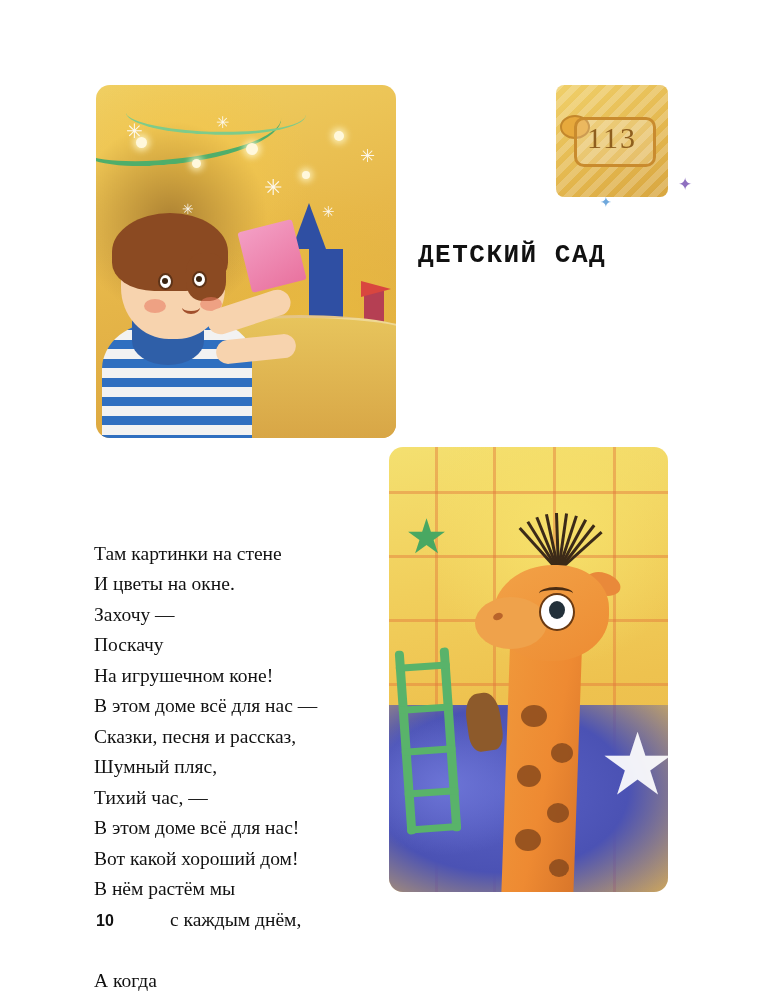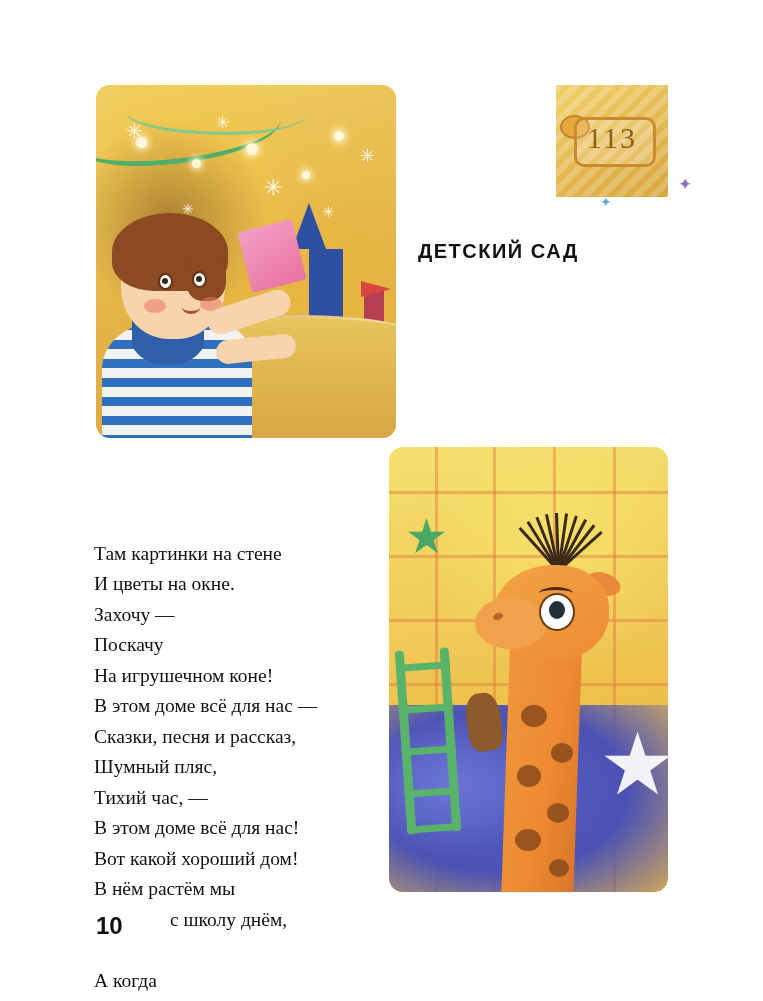--- a/index.html
+++ b/index.html
@@ -201,21 +201,21 @@
     border-radius: 3px;
   }
 
   
   .sticker {
     position: absolute;
     left: 556px;
     top: 85px;
     width: 112px;
     height: 112px;
-    border-radius: 0;
+    border-radius: 8px;
     background:
       repeating-linear-gradient(135deg, rgba(255,255,255,.20) 0 6px, rgba(0,0,0,0) 6px 12px),
       linear-gradient(150deg, #f0d06a 0%, #e3b64d 60%, #d8a640 100%);
     overflow: hidden;
   }
   .sticker .tag {
     position: absolute;
     left: 18px;
     top: 32px;
     width: 76px;
@@ -259,23 +259,23 @@
     top: 206px;
     width: 300px;
     font-size: 19px;
     letter-spacing: .4px;
   }
   .poem-title {
     position: absolute;
     left: 418px;
     top: 240px;
     width: 300px;
-    font-family: Liberation Sans, sans-serif;
+    font-family: Liberation Mono, monospace;
     font-weight: bold;
-    font-size: 20px;
+    font-size: 26px;
     letter-spacing: 1.5px;
   }
   .stanza-right {
     position: absolute;
     left: 418px;
     top: 290px;
     width: 320px;
     font-size: 19.5px;
     line-height: 26px;
     white-space: pre-line;
@@ -292,21 +292,21 @@
   .indent-line {
     display: block;
     padding-left: 76px;
   }
   .folio {
     position: absolute;
     left: 96px;
     top: 912px;
     font-family: "Liberation Sans", sans-serif;
     font-weight: bold;
-    font-size: 24px;
+    font-size: 16px;
   }
 
   
   .illo-giraffe {
     position: absolute;
     left: 389px;
     top: 447px;
     width: 279px;
     height: 445px;
     border-radius: 14px;
@@ -558,21 +558,21 @@
 Захочу —
 Поскачу
 На игрушечном коне!
 В этом доме всё для нас —
 Сказки, песня и рассказ,
 Шумный пляс,
 Тихий час, —
 В этом доме всё для нас!
 Вот какой хороший дом!
 В нём растём мы</span>
-    <span class="indent-line">с школу днём,</span>
+    <span class="indent-line">с каждым днём,</span>
     <span>А когда
 Подрастём,
 Вместе в школу пойдём.</span>
   </div>
 
   <div class="folio">10</div>
 
   <div class="illo-giraffe">
     <div class="grid-h" style="top:44px;"></div>
     <div class="grid-h" style="top:108px;"></div>

